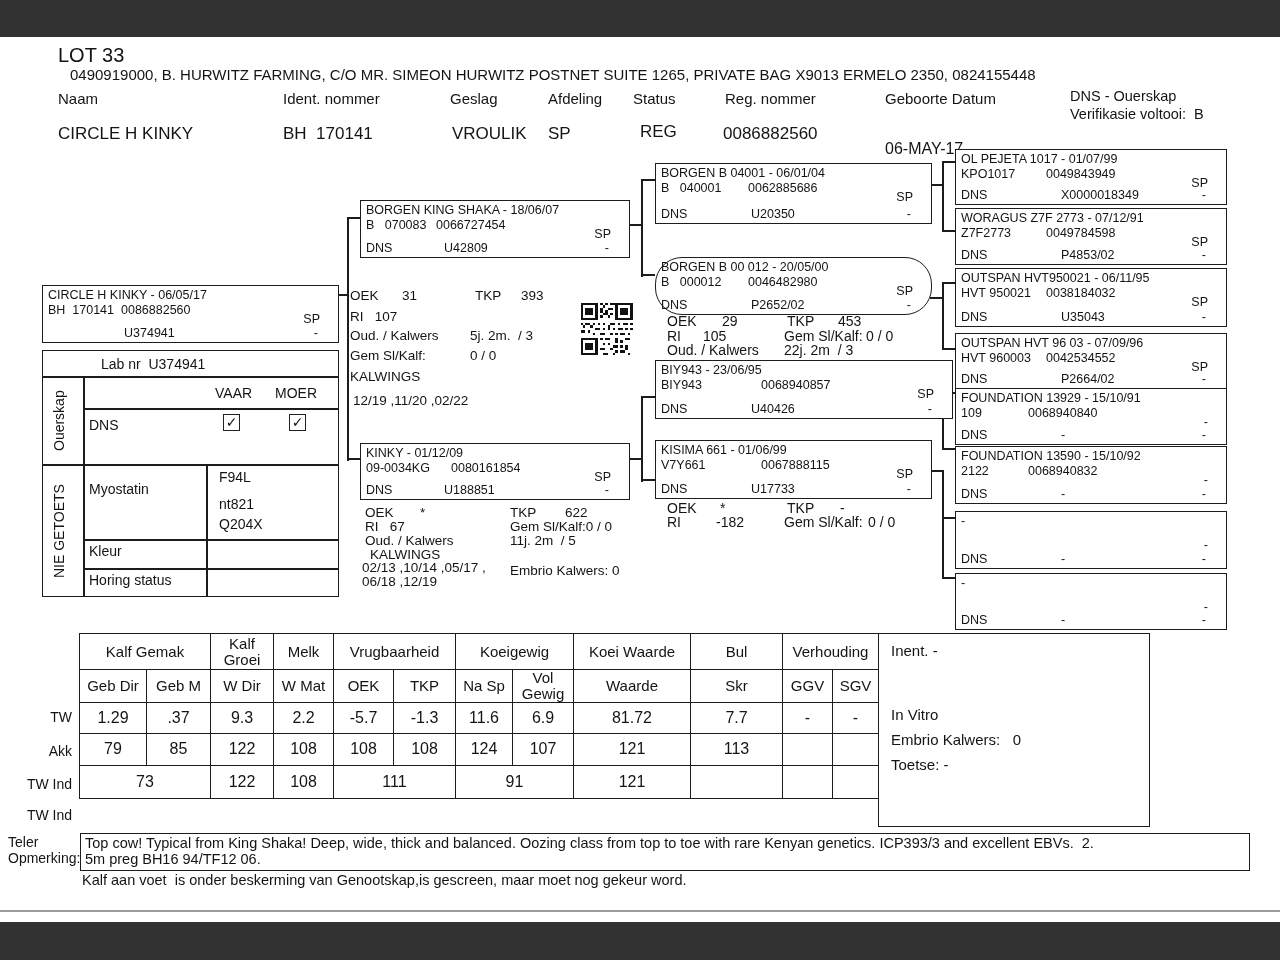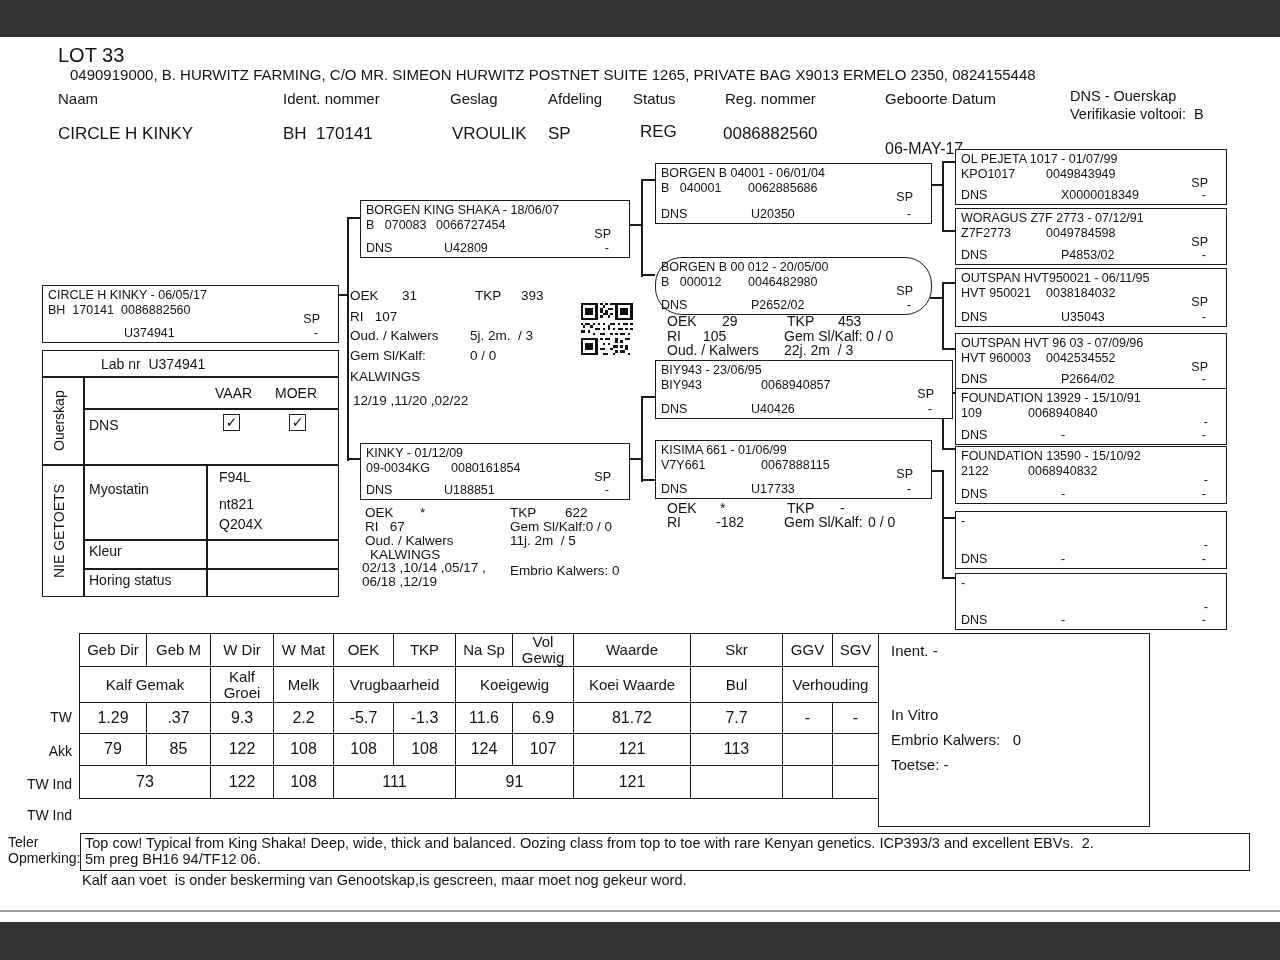--- a/index.html
+++ b/index.html
@@ -329,43 +329,43 @@
       <col style="width:60px">
         <col style="width:62px">
         <col style="width:57px">
         <col style="width:61px">
       <col style="width:117px">
         <col style="width:92px">
         <col style="width:50px">
         <col style="width:46px">
     </colgroup>
     <tbody>
-        <tr style="height:33px;">
+        <tr style="height:36px;">
+      <th colspan="2">Kalf Gemak</th>
+      <th>Kalf Groei</th>
+      <th>Melk</th>
+      <th colspan="2">Vrugbaarheid</th>
+      <th colspan="2">Koeigewig</th>
+      <th>Koei Waarde</th>
+      <th>Bul</th>
+      <th colspan="2">Verhouding</th>
+    </tr>
+    <tr style="height:33px;">
       <th>Geb Dir</th>
       <th>Geb M</th>
       <th>W Dir</th>
       <th>W Mat</th>
       <th>OEK</th>
       <th>TKP</th>
       <th>Na Sp</th>
       <th>Vol Gewig</th>
       <th>Waarde</th>
       <th>Skr</th>
       <th>GGV</th>
       <th>SGV</th>
-    </tr>
-    <tr style="height:36px;">
-      <th colspan="2">Kalf Gemak</th>
-      <th>Kalf Groei</th>
-      <th>Melk</th>
-      <th colspan="2">Vrugbaarheid</th>
-      <th colspan="2">Koeigewig</th>
-      <th>Koei Waarde</th>
-      <th>Bul</th>
-      <th colspan="2">Verhouding</th>
     </tr>
     <tr style="height:31px;">
       <td>1.29</td>
       <td>.37</td>
       <td>9.3</td>
       <td>2.2</td>
       <td>-5.7</td>
       <td>-1.3</td>
       <td>11.6</td>
       <td>6.9</td>

